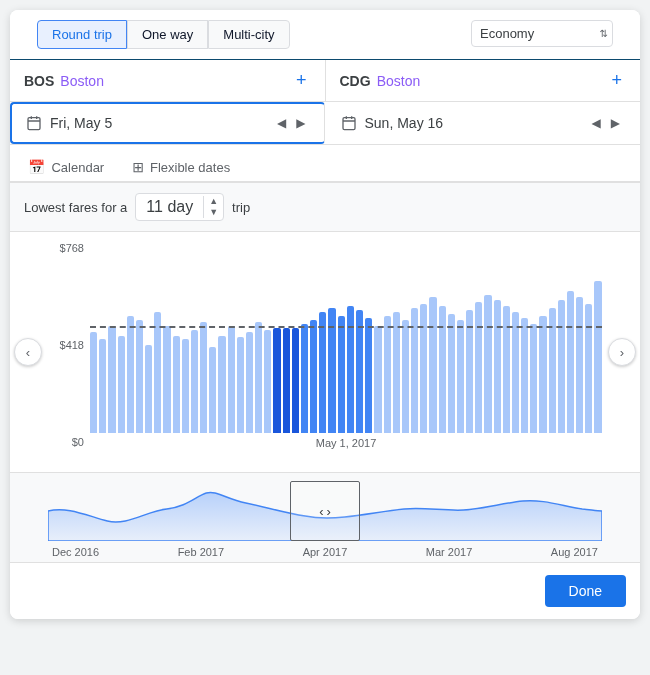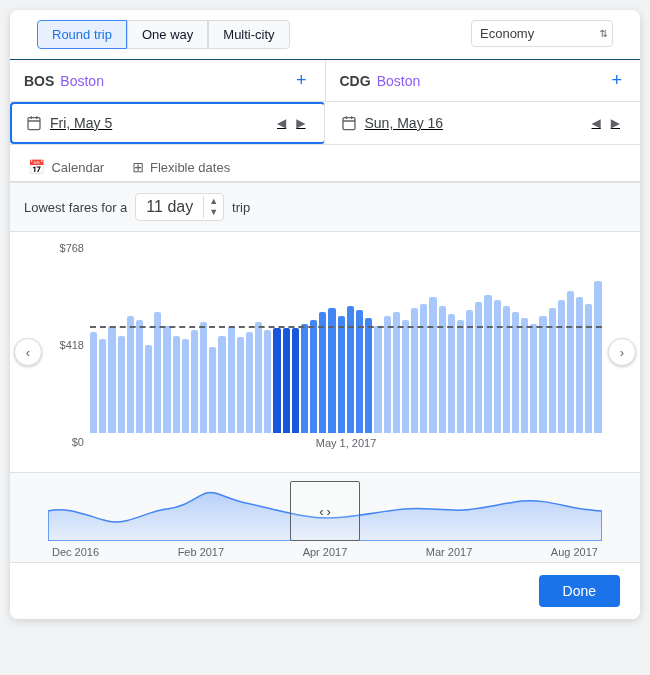--- a/index.html
+++ b/index.html
@@ -108,21 +108,20 @@
       border-bottom: 1px solid #e0e0e0;
     }
     .date-field {
       flex: 1;
       display: flex;
       align-items: center;
       padding: 10px 14px;
       font-size: 14px;
       border: 2px solid transparent;
       cursor: pointer;
-      text-decoration: underline;
     }
     .date-field.active {
       border: 2px solid #1a73e8;
       border-radius: 4px;
     }
     .date-field:first-child { border-right: 1px solid #e0e0e0; }
     .cal-icon {
       width: 16px;
       height: 16px;
       margin-right: 8px;
@@ -274,21 +273,21 @@
       justify-content: space-between;
       font-size: 11px;
       color: #5f6368;
       margin-top: 2px;
       padding: 0 4px;
     }
     
     .done-row {
       display: flex;
       justify-content: flex-end;
-      padding: 12px 20px;
+      padding: 12px 14px;
       border-top: 1px solid #e0e0e0;
       background: #fff;
     }
     .done-btn {
       background: #1a73e8;
       color: #fff;
       border: none;
       border-radius: 4px;
       padding: 8px 24px;
       font-size: 14px;

